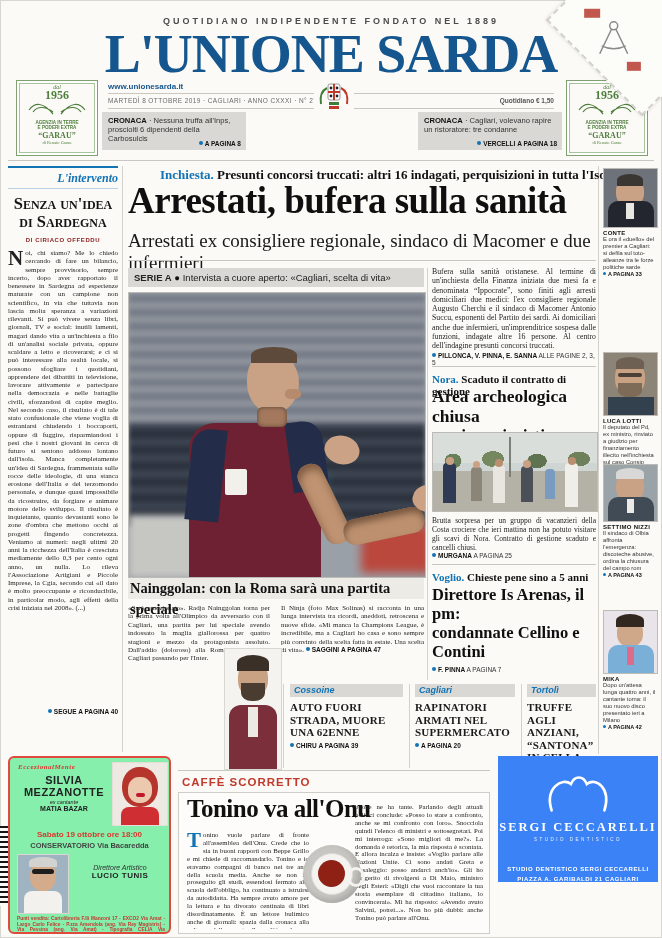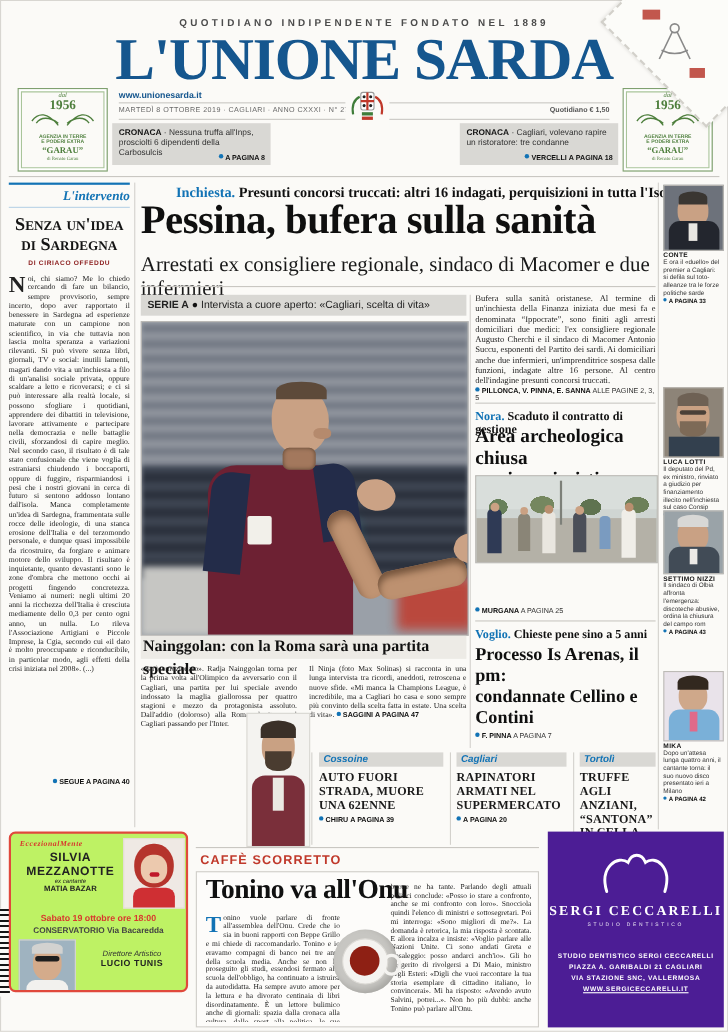--- a/index.html
+++ b/index.html
@@ -112,21 +112,21 @@
       <span class="bull"></span><b class="blue">SEGUE A PAGINA 40</b>
     </div>
   </div>
 
   <div class="abs" style="left:0;top:826px;width:9px;height:80px;background:repeating-linear-gradient(180deg,#161616 0 2px,#fbfaf7 2px 5px);"></div>
 
   <div class="abs" style="left:128px;top:167px;width:468px;font-size:13px;font-weight:bold;margin-left:32px;">
     <span class="blue">Inchiesta.</span>
     <span style="color:#101010;">Presunti concorsi truccati: altri 16 indagati, perquisizioni in tutta l'Isola</span>
   </div>
-  <div class="abs" style="left:128px;top:181px;width:468px;font-size:37px;line-height:40px;font-weight:bold;letter-spacing:-.5px;color:#0f0f0f;">Pessina, bufera sulla sanità</div>
+  <div class="abs" style="left:128px;top:181px;width:468px;font-size:37px;line-height:40px;font-weight:bold;letter-spacing:-.5px;color:#0f0f0f;">Arrestati, bufera sulla sanità</div>
   <div class="abs" style="left:128px;top:230px;width:468px;font-size:19px;color:#181818;">Arrestati ex consigliere regionale, sindaco di Macomer e due infermieri</div>
   <div class="abs hair" style="left:128px;top:260px;width:468px;height:1px;"></div>
   <div class="abs vhair" style="left:427px;top:268px;height:412px;"></div>
 
   <div class="abs graybar sans" style="left:128px;top:268px;width:296px;height:19px;line-height:19px;padding-left:6px;box-sizing:border-box;font-size:9.5px;color:#222;">
     <b>SERIE A</b>
     <span style="color:#111;"> ● </span><span>Intervista a cuore aperto: «Cagliari, scelta di vita»</span>
   </div>
   <div class="abs photo" style="left:128px;top:292px;width:296px;height:284px;">
     <div class="abs" style="left:0;top:0;right:0;height:55%;background:repeating-linear-gradient(0deg,#8d929b 0 7px,#767c87 7px 14px);filter:blur(2px);"></div>
@@ -178,30 +178,31 @@
     <div class="abs" style="left:38px;top:34px;width:11px;height:34px;background:#8a8577;border-radius:4px 4px 0 0;"></div>
     <div class="abs" style="left:40px;top:28px;width:7px;height:7px;border-radius:50%;background:#caa183;"></div>
     <div class="abs" style="left:60px;top:32px;width:12px;height:38px;background:#e9e6df;border-radius:4px 4px 0 0;"></div>
     <div class="abs" style="left:62px;top:26px;width:8px;height:8px;border-radius:50%;background:#b98f6f;"></div>
     <div class="abs" style="left:88px;top:33px;width:12px;height:36px;background:#4b4f58;border-radius:4px 4px 0 0;"></div>
     <div class="abs" style="left:90px;top:27px;width:8px;height:8px;border-radius:50%;background:#caa183;"></div>
     <div class="abs" style="left:112px;top:36px;width:10px;height:30px;background:#7a9bc0;border-radius:4px 4px 0 0;"></div>
     <div class="abs" style="left:132px;top:30px;width:13px;height:44px;background:#f0eee8;border-radius:4px 4px 0 0;"></div>
     <div class="abs" style="left:135px;top:24px;width:8px;height:8px;border-radius:50%;background:#b98f6f;"></div>
   </div>
+  <div class="abs just" style="left:432px;top:516px;width:164px;height:36px;overflow:hidden;font-size:7.5px;line-height:9px;color:#222;">Brutta sorpresa per un gruppo di vacanzieri della Costa crociere che ieri mattina non ha potuto visitare gli scavi di Nora. Contratto di gestione scaduto e cancelli chiusi.</div>
   <div class="abs ref" style="left:432px;top:552px;">
     <span class="bull"></span><b class="blue">MURGANA</b> <span>A PAGINA 25</span>
   </div>
   <div class="abs hair" style="left:432px;top:564px;width:164px;height:1px;"></div>
 
   <div class="abs" style="left:432px;top:571px;width:164px;font-size:11px;font-weight:bold;">
     <span class="blue">Voglio.</span> <span style="color:#111;">Chieste pene sino a 5 anni</span>
   </div>
   <div class="abs" style="left:432px;top:585px;width:164px;font-size:16.5px;line-height:19px;font-weight:bold;color:#0f0f0f;">
-    <div>Processo Is Arenas, il pm:</div>
+    <div>Direttore Is Arenas, il pm:</div>
       <div>condannate Cellino e Contini</div>
   </div>
   <div class="abs ref" style="left:432px;top:666px;">
     <span class="bull"></span><b class="blue">F. PINNA</b> <span>A PAGINA 7</span>
   </div>
 
   <div class="abs photo" style="left:603px;top:168px;width:53px;height:58px;background:#6d727b;">
     <div class="abs" style="left:12px;top:8px;width:28px;height:30px;border-radius:45%;background:#c9a184;"></div>
     <div class="abs" style="left:13px;top:5px;width:26px;height:12px;border-radius:50% 50% 0 0;background:#3a3632;"></div>
     <div class="abs" style="left:4px;top:32px;width:46px;height:26px;background:#23262e;border-radius:10px 10px 0 0;"></div>
@@ -271,21 +272,21 @@
   </div>
 
   <div class="abs" style="left:224px;top:648px;width:56px;height:120px;background:#f4f3f0;border:1px solid #d9d7d2;z-index:5;">
     <div class="abs" style="left:13px;top:12px;width:30px;height:36px;border-radius:45%;background:#c9a183;"></div>
     <div class="abs" style="left:12px;top:6px;width:32px;height:16px;border-radius:50% 50% 0 0;background:#3a3028;"></div>
     <div class="abs" style="left:16px;top:34px;width:24px;height:18px;background:#4a3c30;border-radius:0 0 45% 45%;"></div>
     <div class="abs" style="left:4px;top:56px;width:48px;height:64px;background:#7a2f3a;border-radius:12px 12px 0 0;"></div>
     <div class="abs" style="left:23px;top:58px;width:10px;height:30px;background:#ece9e3;"></div>
   </div>
 
-  <div class="abs" style="left:8px;top:756px;width:163px;height:146px;border:2px solid #e0493c;border-radius:6px;background:#bef264;box-sizing:border-box;overflow:hidden;">
+  <div class="abs" style="left:8px;top:756px;width:163px;height:178px;border:2px solid #e0493c;border-radius:6px;background:#86efac;box-sizing:border-box;overflow:hidden;">
     <div class="abs" style="left:8px;top:5px;font-style:italic;font-weight:bold;font-size:7px;color:#d8392e;letter-spacing:.5px;">EccezionalMente</div>
     <div class="abs sans" style="left:8px;top:16px;width:92px;text-align:center;color:#222;">
       <div style="font-size:11px;font-weight:bold;letter-spacing:.5px;">SILVIA</div>
       <div style="font-size:11px;font-weight:bold;letter-spacing:.5px;">MEZZANOTTE</div>
       <div style="font-size:5.5px;font-style:italic;margin-top:1px;">ex cantante</div>
       <div style="font-size:7px;font-weight:bold;">MATIA BAZAR</div>
     </div>
     <div class="abs" style="left:102px;top:4px;width:54px;height:62px;background:#efe9e4;border:1px solid #e3ddd6;">
       <div class="abs" style="left:9px;top:4px;width:36px;height:40px;border-radius:48%;background:#b5342c;"></div>
       <div class="abs" style="left:15px;top:14px;width:24px;height:26px;border-radius:45%;background:#ecc9ae;"></div>
@@ -316,21 +317,21 @@
     </div>
     <div class="abs just" style="left:176px;top:10px;width:128px;height:126px;overflow:hidden;font-size:6.8px;line-height:7.9px;color:#222;">buone ne ha tante. Parlando degli attuali politici conclude: «Posso io stare a confronto, anche se mi confronto con loro». Snocciola quindi l'elenco di ministri e sottosegretari. Poi mi interroga: «Sono migliori di me?». La domanda è retorica, la mia risposta è scontata. E allora incalza e insiste: «Voglio parlare alle Nazioni Unite. Ci sono andati Greta e Casaleggio: posso andarci anch'io». Gli ho suggerito di rivolgersi a Di Maio, ministro degli Esteri: «Digli che vuoi raccontare la tua storia esemplare di cittadino italiano, lo convincerai». Mi ha risposto: «Avendo avuto Salvini, potrei...». Non ho più dubbi: anche Tonino può parlare all'Onu.</div>
     <div class="abs" style="left:124px;top:52px;width:58px;height:58px;">
       <div class="abs" style="left:0;top:0;width:58px;height:58px;border-radius:50%;background:#c7c6c2;box-shadow:inset -3px -3px 6px #a9a8a4;"></div>
       <div class="abs" style="left:8px;top:8px;width:40px;height:40px;border-radius:50%;background:#f4f3f0;border:1px solid #dcdad5;"></div>
       <div class="abs" style="left:15px;top:15px;width:27px;height:27px;border-radius:50%;background:#8e2014;"></div>
       <div class="abs" style="left:44px;top:22px;width:12px;height:14px;border:3px solid #f4f3f0;border-radius:50%;"></div>
     </div>
   </div>
 
-  <div class="abs" style="left:498px;top:756px;width:160px;height:178px;background:#4c1d95;text-align:center;color:#fff;overflow:hidden;">
+  <div class="abs" style="left:498px;top:756px;width:160px;height:126px;background:#3b82f6;text-align:center;color:#fff;overflow:hidden;">
     <svg width="76" height="44" viewBox="0 0 80 50" style="margin-top:14px;">
       <path d="M10 46 C2 20 22 8 32 16 C36 6 46 6 50 16 C60 8 78 20 70 46" fill="none" stroke="#fff" stroke-width="3" stroke-linecap="round"></path>
     </svg>
     <div style="font-size:12.5px;letter-spacing:2px;font-weight:bold;margin-top:2px;">SERGI CECCARELLI</div>
     <div class="sans" style="font-size:4.5px;letter-spacing:2.5px;margin-top:2px;opacity:.9;">STUDIO DENTISTICO</div>
     <div class="sans" style="margin-top:22px;font-size:6px;font-weight:bold;letter-spacing:.6px;line-height:10px;">
       <div>STUDIO DENTISTICO SERGI CECCARELLI</div>
       <div>PIAZZA A. GARIBALDI 21 CAGLIARI</div>
       <div>VIA STAZIONE SNC, VALLERMOSA</div>
       <div style="text-decoration:underline;">WWW.SERGICECCARELLI.IT</div>

